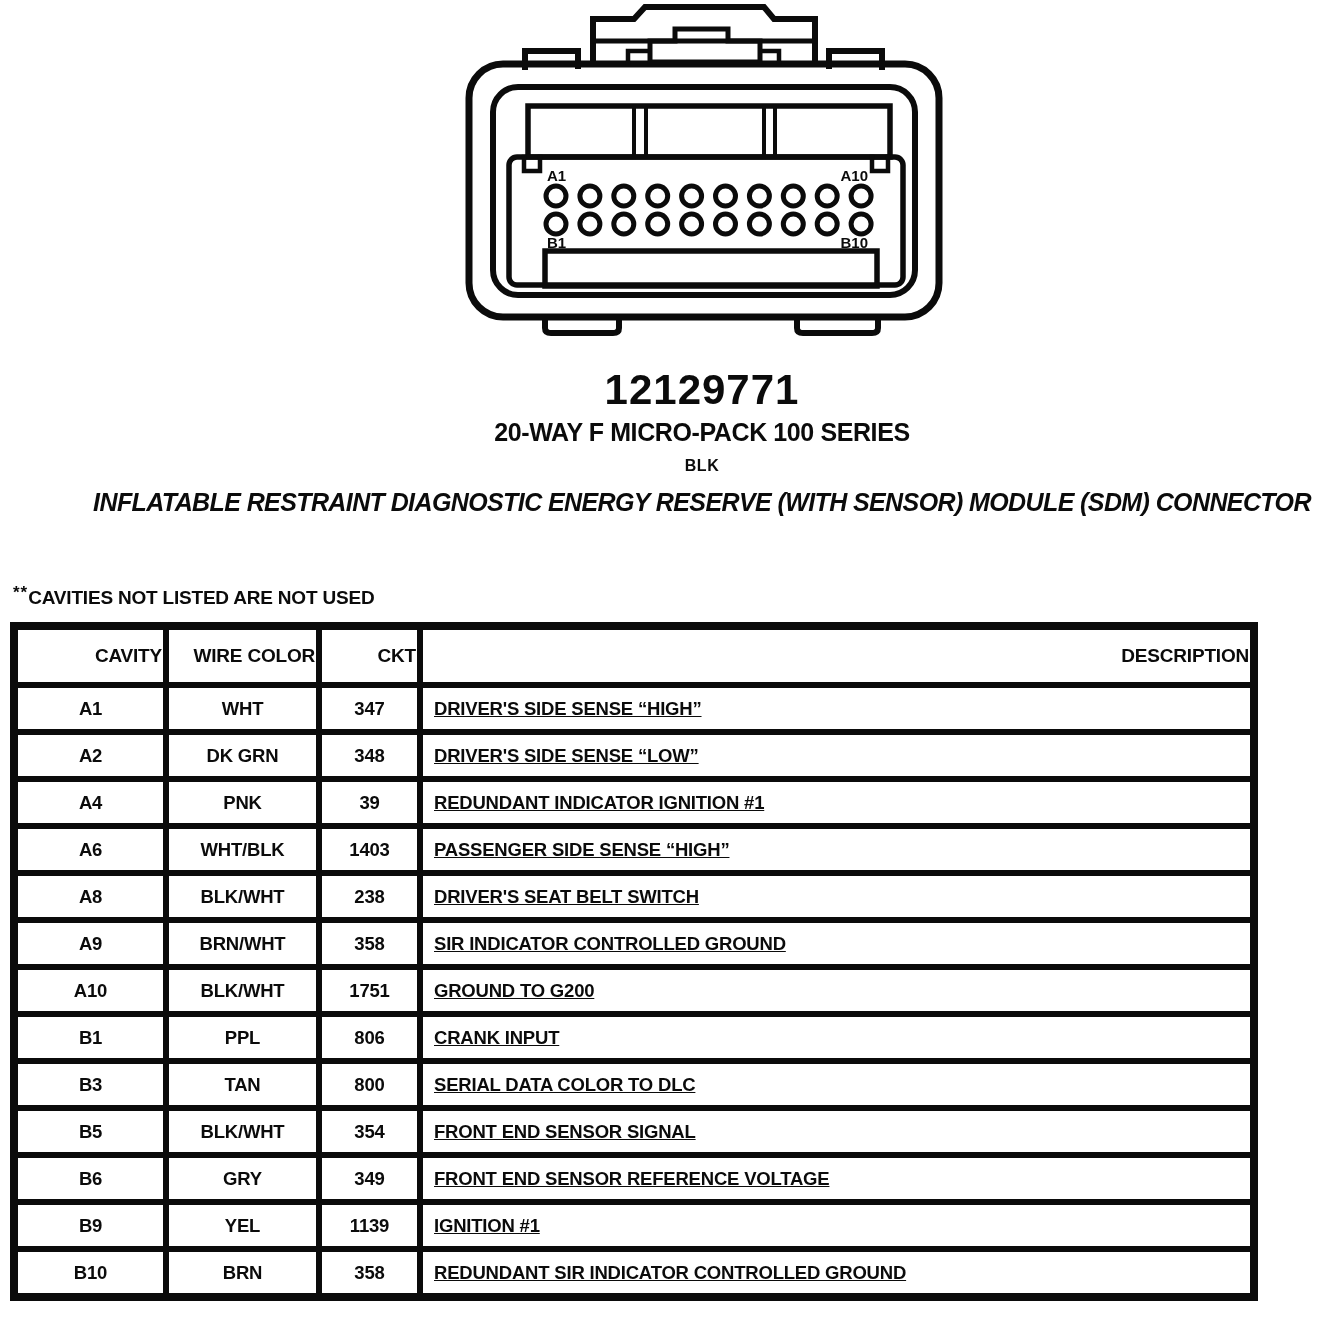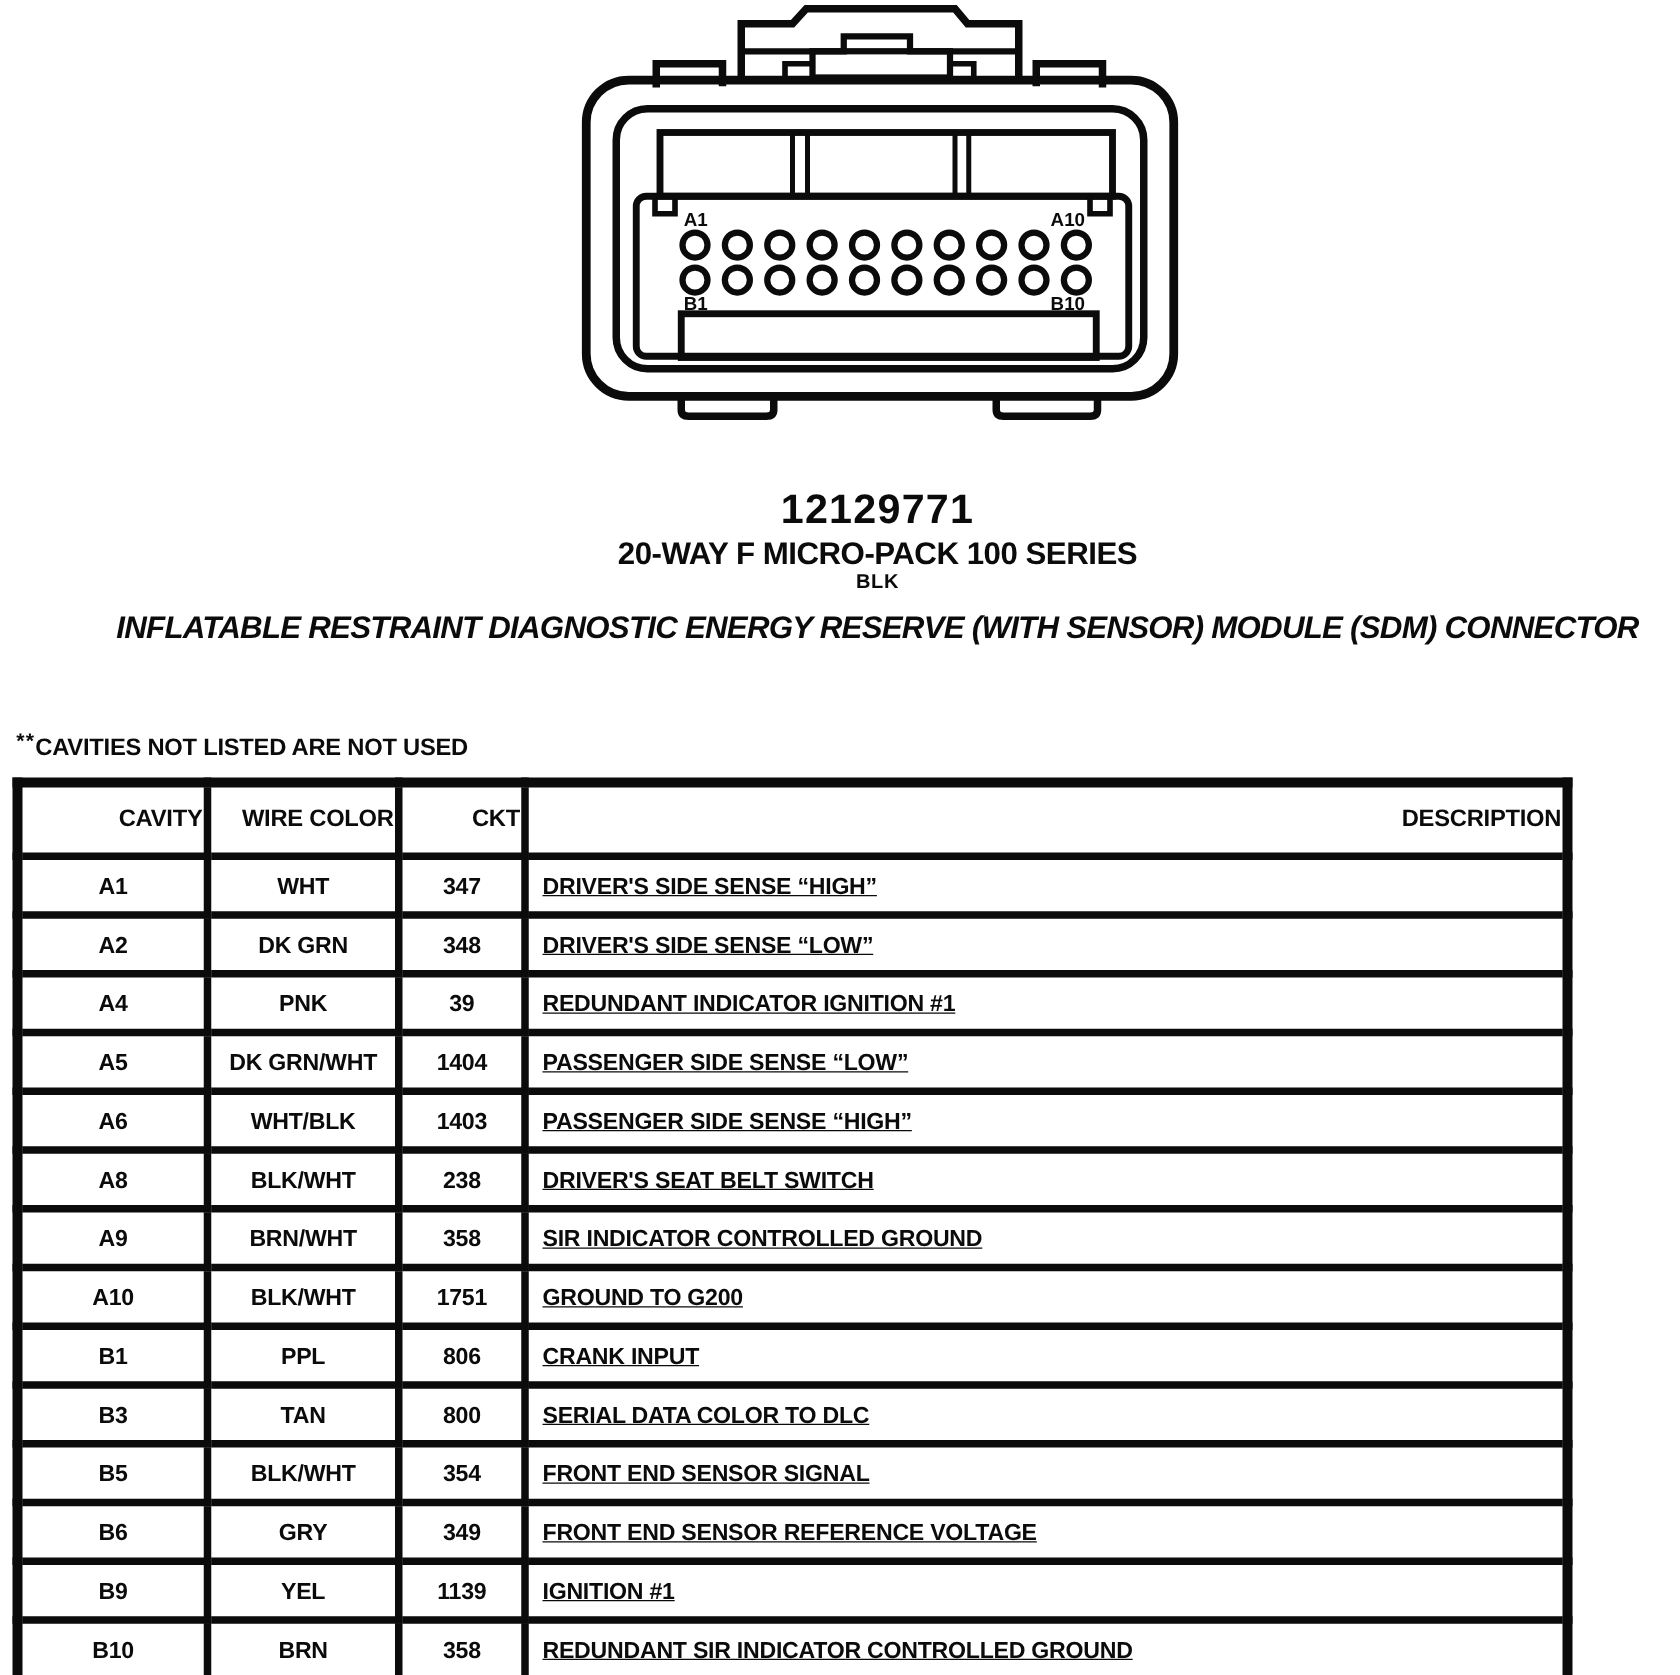--- a/index.html
+++ b/index.html
@@ -11,22 +11,22 @@
     position: relative;
     overflow: hidden;
   }
   .abs { position: absolute; }
 
   
   #connector-svg { position: absolute; left: 440px; top: 0; width: 520px; height: 356px; }
 
   
   .title-block { left: 60px; width: 1284px; text-align: center; font-weight: bold; }
-  .part-number { top: 366px; font-size: 33px; letter-spacing: 1px; margin-top: 22px; }
-  .series-line { top: 429px; font-size: 25px; letter-spacing: -0.4px; }
+  .part-number { top: 366px; font-size: 42px; letter-spacing: 1px; }
+  .series-line { top: 418px; font-size: 25px; letter-spacing: -0.4px; }
   .color-line  { top: 457px; font-size: 16px; letter-spacing: 0.5px; }
   .main-title  { top: 488px; font-size: 25px; letter-spacing: -0.6px; font-style: italic; }
 
   
   .note { left: 13px; top: 583px; font-size: 19px; font-weight: bold; letter-spacing: -0.2px; text-align: center; }
   .note .marker { font-size: 17px; vertical-align: 6px; letter-spacing: 1px; }
 
   
   table.pinout {
     position: absolute; left: 10px; top: 622px;
@@ -148,26 +148,20 @@
           <td>348</td>
           <td class="desc">DRIVER'S SIDE SENSE “LOW”</td>
         </tr>
         <tr>
           <td>A4</td>
           <td>PNK</td>
           <td>39</td>
           <td class="desc">REDUNDANT INDICATOR IGNITION #1</td>
         </tr>
         <tr>
-          <td>A5</td>
-          <td>DK GRN/WHT</td>
-          <td>1404</td>
-          <td class="desc">PASSENGER SIDE SENSE “LOW”</td>
-        </tr>
-        <tr>
           <td>A6</td>
           <td>WHT/BLK</td>
           <td>1403</td>
           <td class="desc">PASSENGER SIDE SENSE “HIGH”</td>
         </tr>
         <tr>
           <td>A8</td>
           <td>BLK/WHT</td>
           <td>238</td>
           <td class="desc">DRIVER'S SEAT BELT SWITCH</td>

